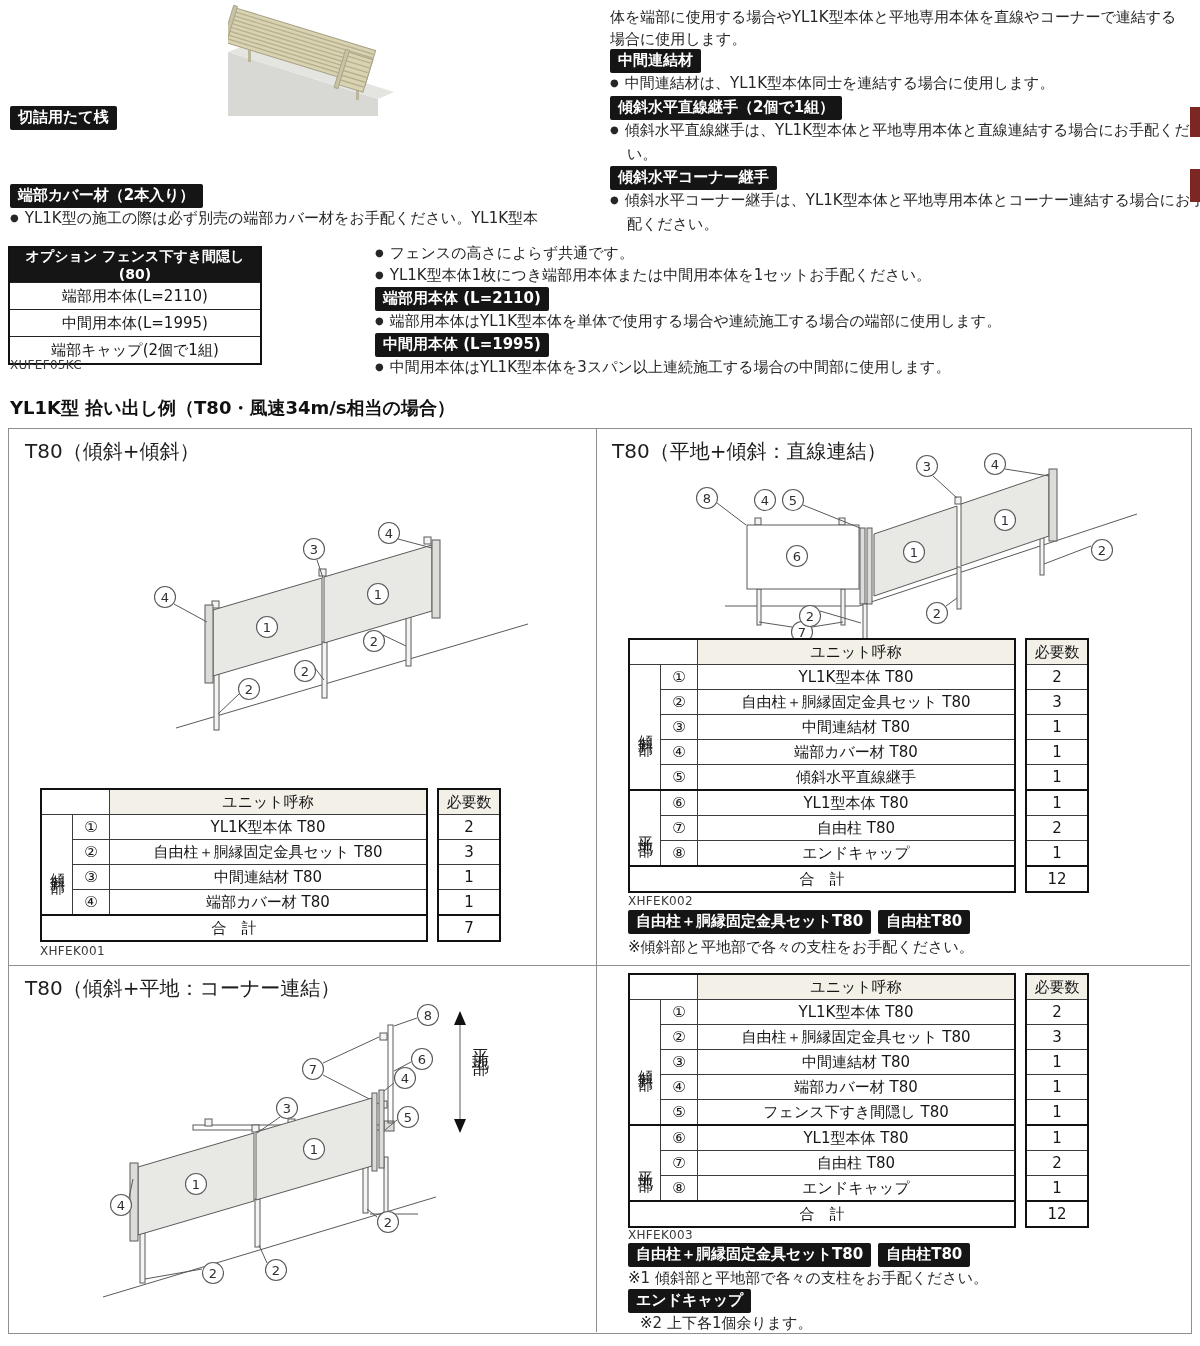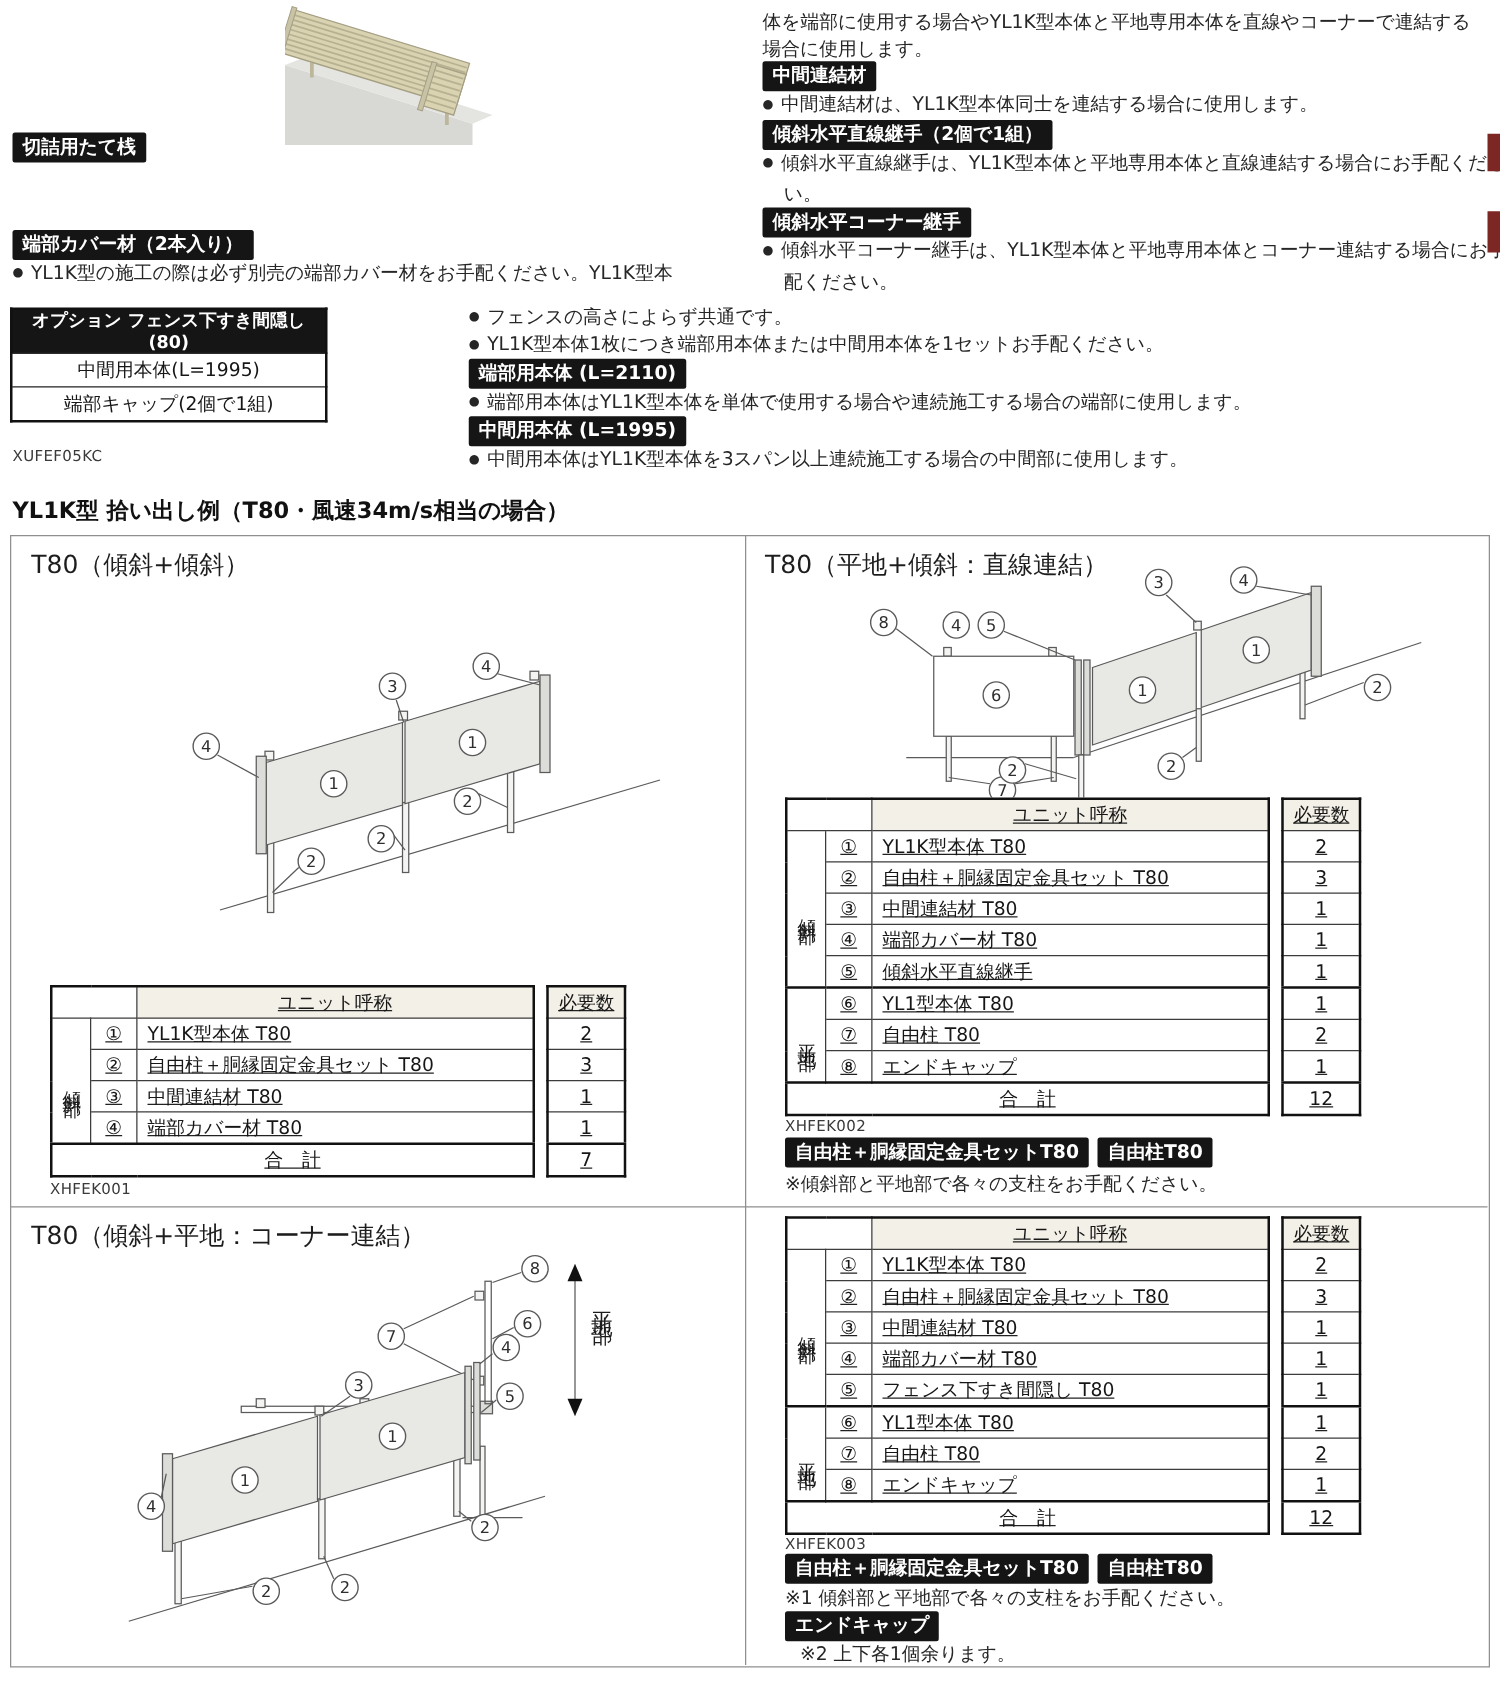--- a/index.html
+++ b/index.html
@@ -16,28 +16,28 @@
   .ptitle{font-size:20px;color:#1d1d1d;}
   .gridbox{border:1px solid #8f8f8f;}
   .divline{background:#8f8f8f;}
 
   
   table.opt{border-collapse:collapse;border:2px solid #111;background:#fff;}
   table.opt td{border:1px solid #222;text-align:center;font-size:15px;height:26px;padding:0 6px;color:#161616;}
   table.opt tr.oh td{background:#151515;color:#fff;font-weight:bold;font-size:14px;height:25px;}
 
   
-  .ut{display:flex;gap:9px;align-items:flex-start;text-decoration:underline;}
+  .ut{display:flex;gap:9px;align-items:flex-start;}
   .ut table{border-collapse:collapse;border:2px solid #111;background:#fff;}
   .ut td{border:1px solid #3c3c3c;font-size:15px;height:24px;padding:0 5px;color:#161616;}
   .ut tr.hd td{background:#f3f0e7;text-align:center;}
   .ut tr.hd td.corner{background:#fff;}
   .ut td.grp{width:30px;text-align:center;padding:0;}
   .ut td.no{width:36px;text-align:center;padding:0;font-size:15px;}
-  .ut td.nm{width:300px;text-align:left;padding:0 8px;}
+  .ut td.nm{width:300px;text-align:center;padding:0 8px;}
   .ut td.qt{width:50px;text-align:center;}
   .ut tr.total td{border-top:2px solid #111;text-align:center;}
   .ut tr.gb td{border-top:2px solid #111;}
   .vlabel{writing-mode:vertical-rl;text-orientation:upright;letter-spacing:3px;font-size:15px;line-height:1;}
   .vtext{writing-mode:vertical-rl;text-orientation:upright;font-size:17px;letter-spacing:5px;color:#1d1d1d;}
   .tagrow{display:flex;gap:7px;}
   .edge-mark{width:10px;}
 
   svg .ln{stroke:#5a5a5a;stroke-width:1;fill:none;}
   svg .panelA{fill:#e8e8e4;stroke:#5a5a5a;stroke-width:1;}
@@ -101,20 +101,23 @@
 
   <div class="abs edge-mark" style="left: 1190px; top: 107px; height: 30px; background: rgb(125, 39, 36);"></div>
   <div class="abs edge-mark" style="left: 1190px; top: 169px; height: 33px; background: rgb(125, 39, 36);"></div>
 
   <table class="opt abs" style="left:8px;top:246px;width:254px">
     <tbody>
         <tr class="oh">
           <td>オプション フェンス下すき間隠し(80)</td>
         </tr>
     <tr>
+          <td>端部用本体(L=2110)</td>
+        </tr>
+    <tr>
           <td>中間用本体(L=1995)</td>
         </tr>
     <tr>
           <td>端部キャップ(2個で1組)</td>
         </tr>
   </tbody>
     </table>
   <div class="abs code" style="left:10px;top:358px">XUFEF05KC</div>
 
   <div class="abs btext" style="left:375px;top:242px;width:815px">フェンスの高さによらず共通です。</div>

